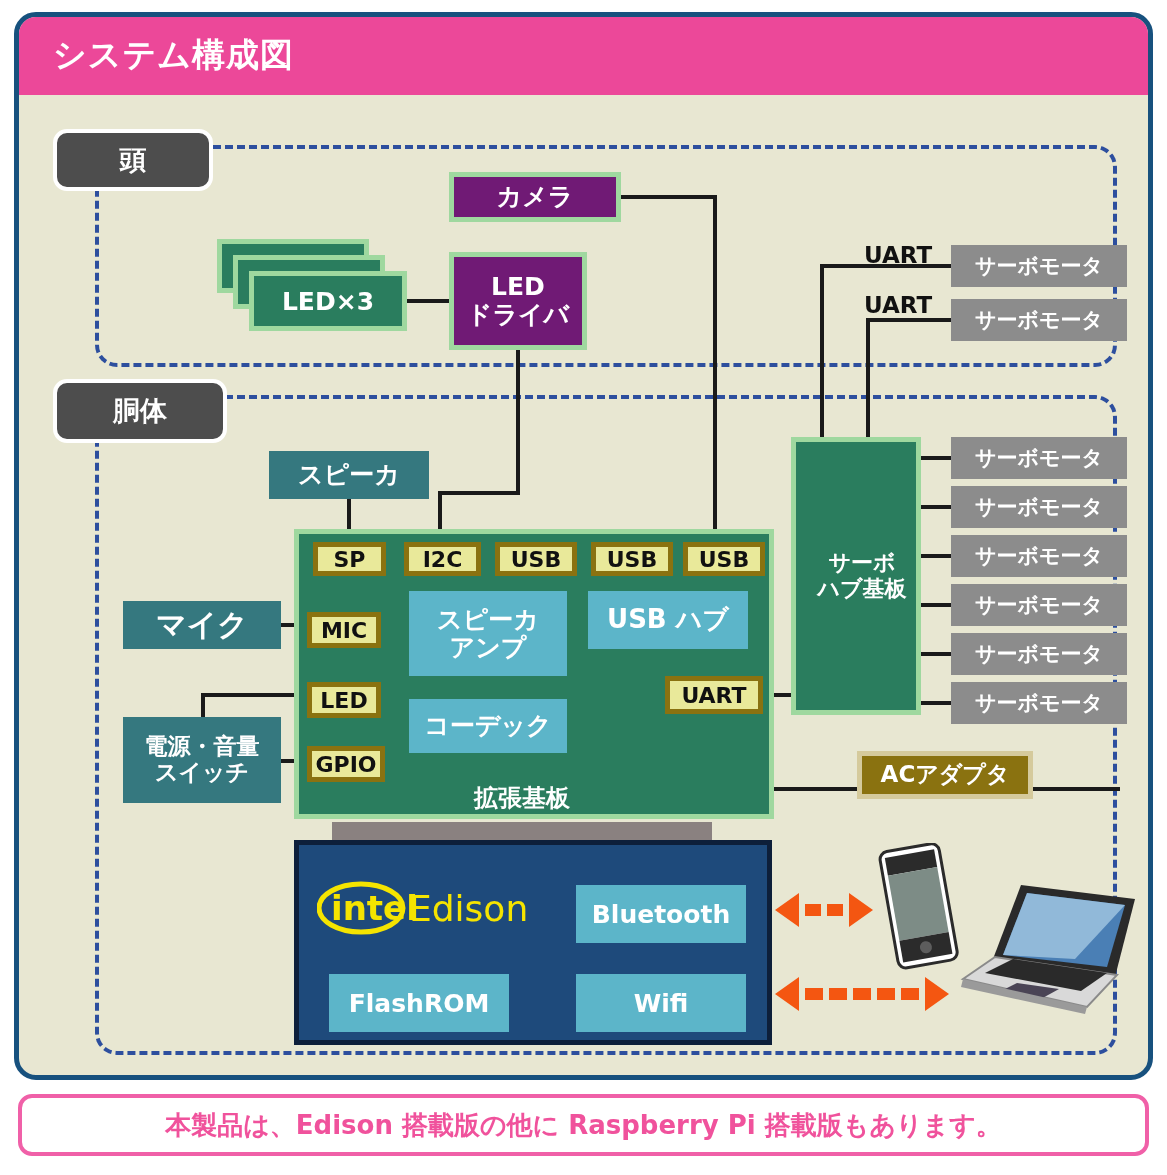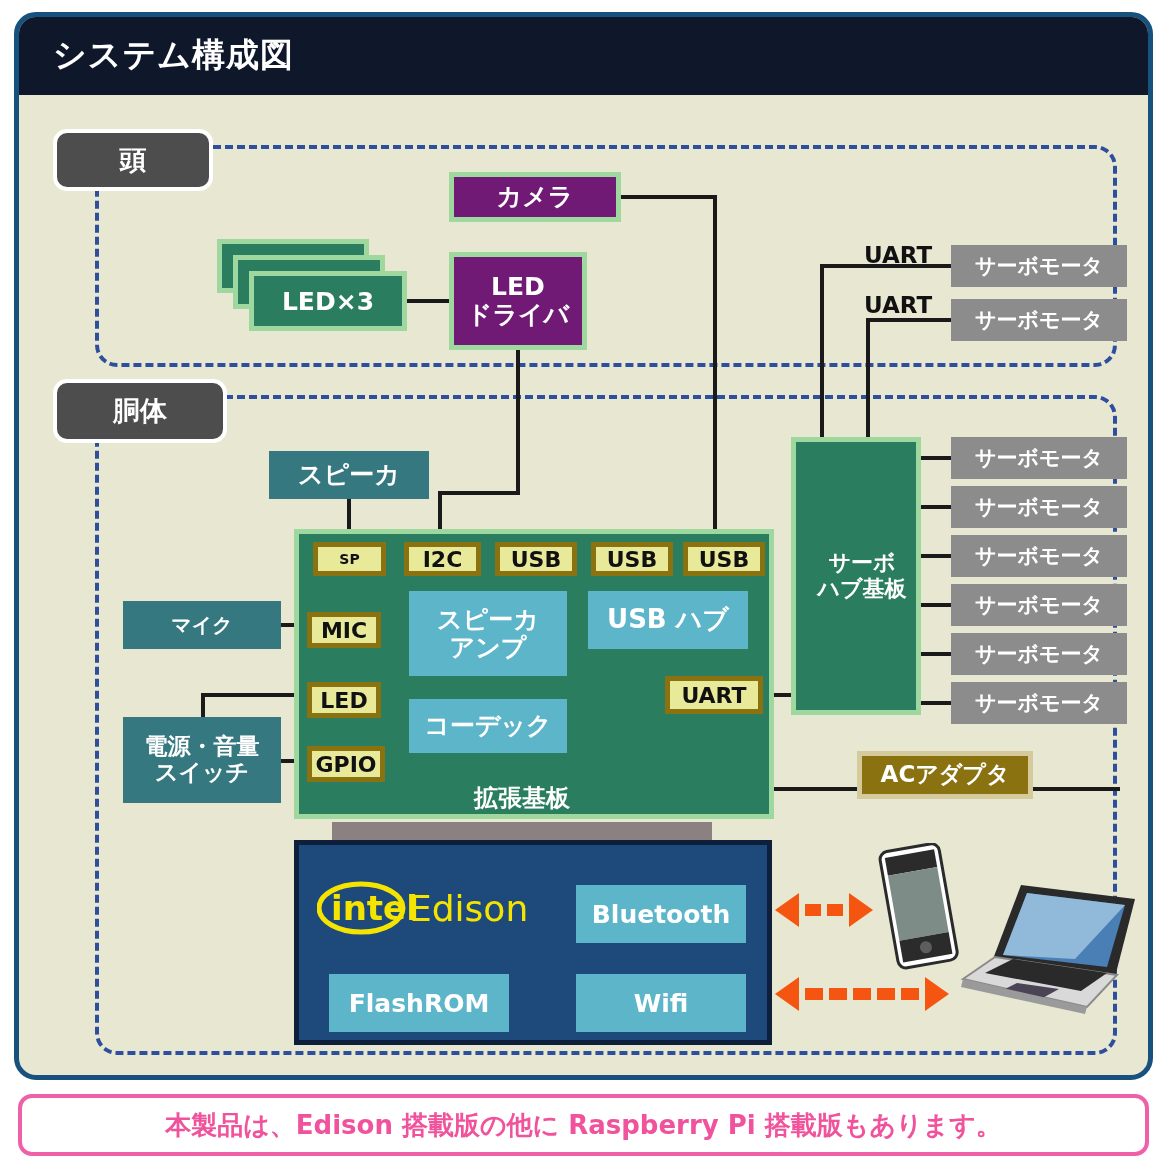--- a/index.html
+++ b/index.html
@@ -16,21 +16,21 @@
     left: 14px; top: 12px;
     width: 1139px; height: 1068px;
     background: #e8e7d2;
     border: 5px solid #17517e;
     border-radius: 22px;
     overflow: hidden;
   }
   #title-bar {
     position: absolute; left: 0; top: 0;
     width: 100%; height: 78px;
-    background: #0f172a;
+    background: #ec4899;
     text-align: right;
   }
   #title-text {
     position: absolute; left: 34px; top: 16px;
     color: #ffffff;
     font-size: 33px;
     font-weight: bold;
     letter-spacing: 1px;
   }
 
@@ -297,39 +297,39 @@
   <div class="line line-v" style="left:801px; top:247px; height:177px;"></div>
 
   <div class="line line-h" style="left:847px; top:301px; width:86px;"></div>
   <div class="line line-v" style="left:847px; top:301px; height:123px;"></div>
 
   <div class="box box-teal" style="left:250px; top:434px; width:160px; height:48px; font-size:25px;">
     <span>スピーカ</span>
   </div>
   <div class="line line-v" style="left:328px; top:482px; height:42px;"></div>
 
-  <div class="box box-teal" style="left:104px; top:584px; width:158px; height:48px; font-size:20px;">
+  <div class="box box-teal" style="left:104px; top:584px; width:158px; height:48px; font-size:30px;">
     <span>マイク</span>
   </div>
   <div class="line line-h" style="left:262px; top:606px; width:28px;"></div>
 
   <div class="box box-teal" style="left:104px; top:700px; width:158px; height:86px; font-size:23px; flex-direction:column;">
     <span>電源・音量</span>
     <span>スイッチ</span>
   </div>
 
   <div class="line line-v" style="left:182px; top:676px; height:26px;"></div>
   <div class="line line-h" style="left:182px; top:676px; width:108px;"></div>
 
   <div class="line line-h" style="left:262px; top:742px; width:28px;"></div>
 
   <div id="expansion-board">
     <div id="board-label">拡張基板</div>
 
-    <div class="port" style="left:14px;  top:8px; width:73px; height:34px; font-size:14px;">
+    <div class="port" style="left:14px;  top:8px; width:73px; height:34px; font-size:22px;">
       <span>SP</span>
     </div>
     <div class="port" style="left:105px; top:8px; width:77px; height:34px; font-size:22px;">
       <span>I2C</span>
     </div>
     <div class="port" style="left:196px; top:8px; width:82px; height:34px; font-size:22px;">
       <span>USB</span>
     </div>
     <div class="port" style="left:292px; top:8px; width:82px; height:34px; font-size:22px;">
       <span>USB</span>

